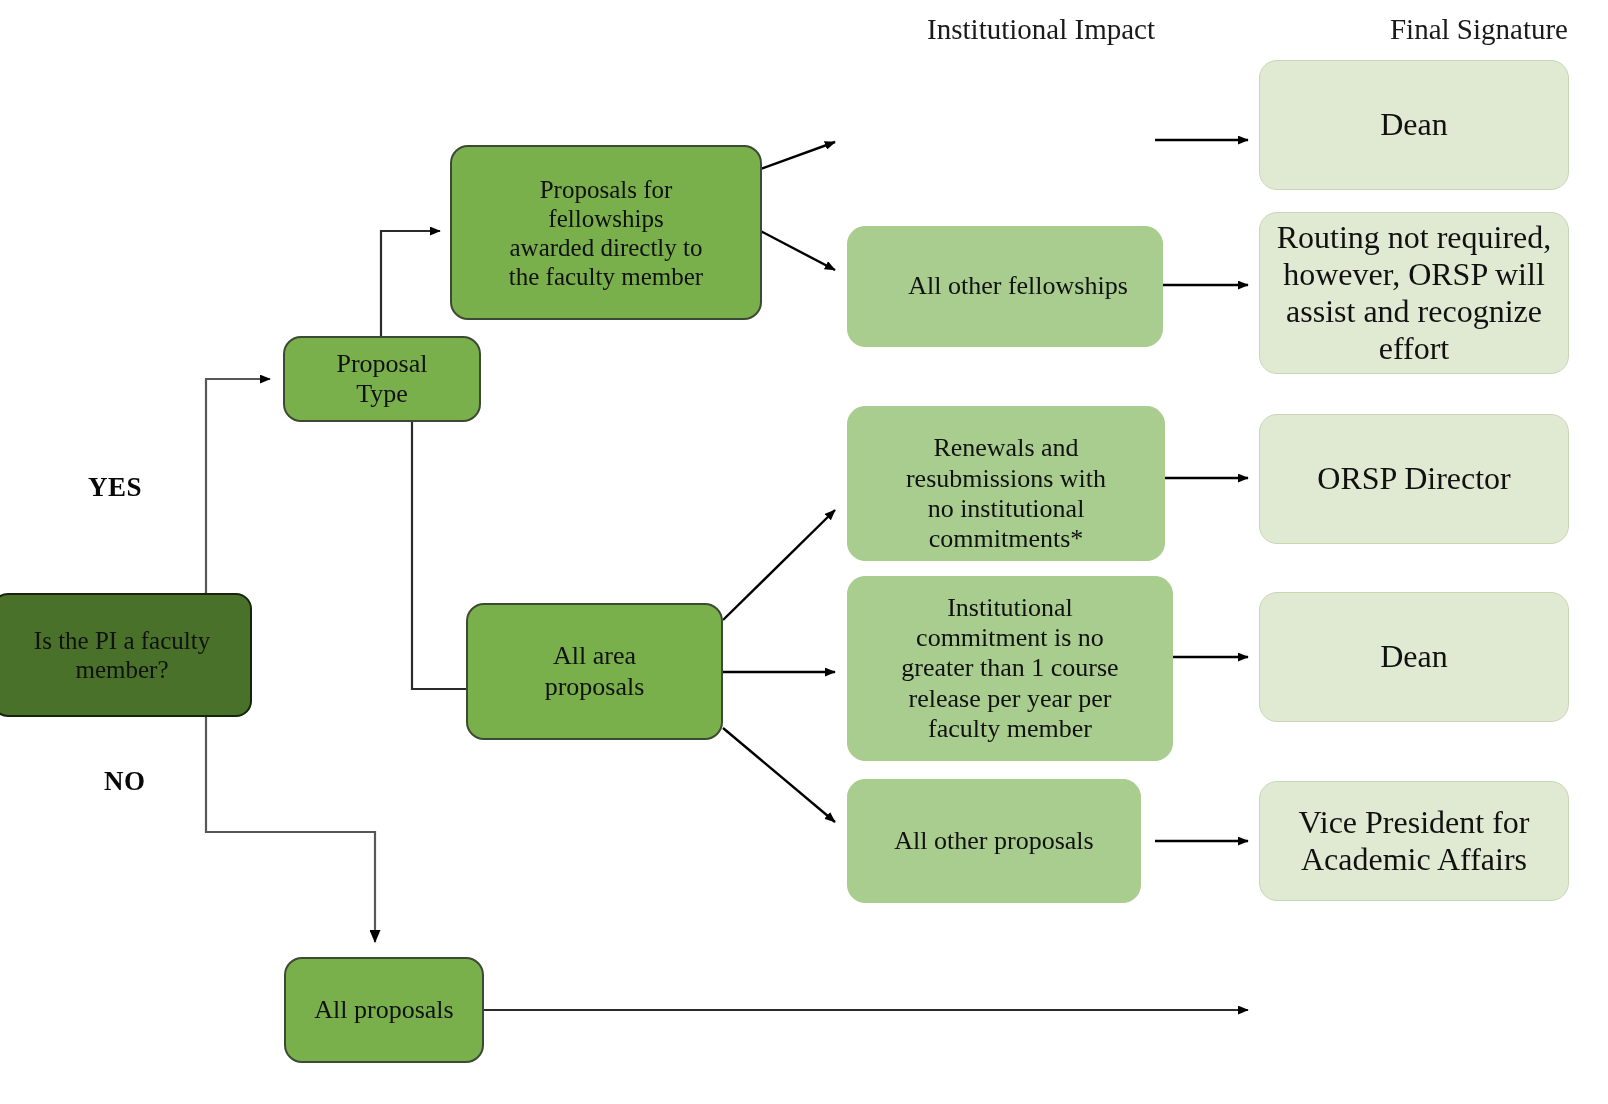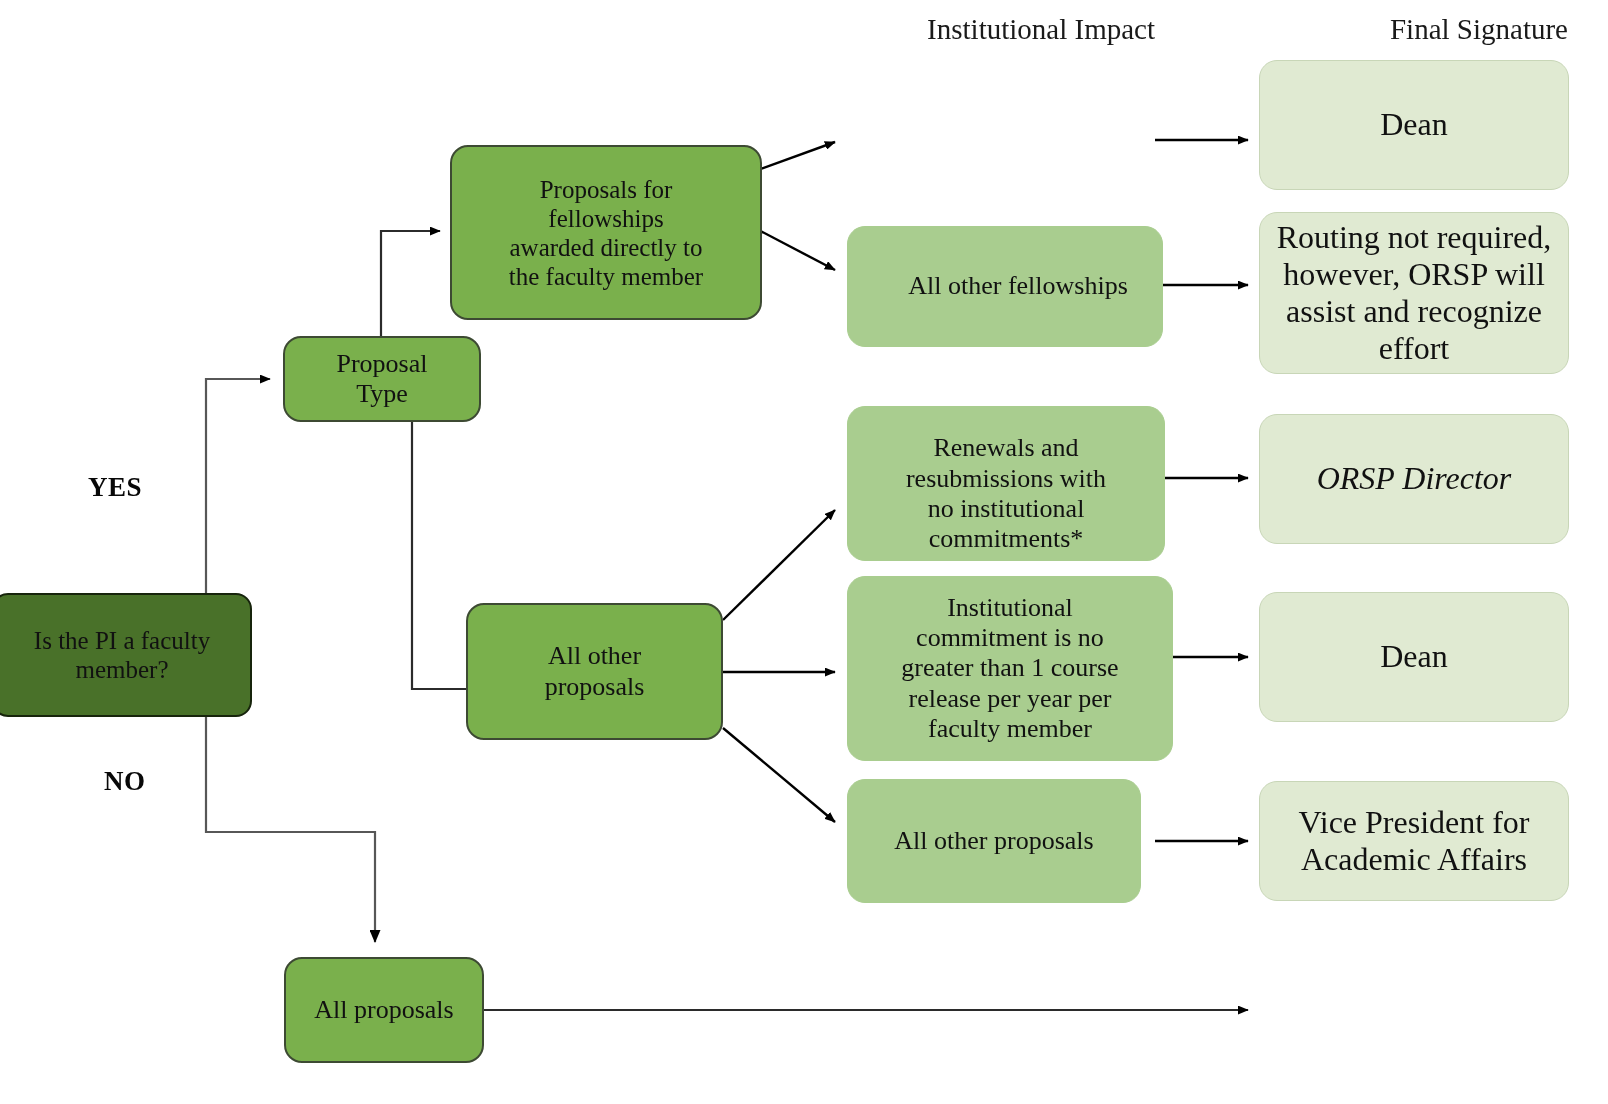--- a/index.html
+++ b/index.html
@@ -154,21 +154,21 @@
   </div>
 
   <div class="node n-stage" style="left:450px; top:108px; width:312px; height:175px; font-size:25px;margin-top:37px;">
     <span class="txt">Proposals for
 fellowships
 awarded directly to
 the faculty member</span>
   </div>
 
   <div class="node n-stage" style="left:466px; top:603px; width:257px; height:137px;">
-    <span class="txt">All other
+    <span class="txt">All area
 proposals</span>
   </div>
 
   <div class="node n-stage" style="left:284px; top:957px; width:200px; height:106px;">
     <span class="txt">All proposals</span>
   </div>
 
 
   <div class="node n-impact" style="left:847px; top:226px; width:316px; height:121px;padding-left:40px;">
     <span class="txt">All other fellowships</span>
@@ -197,21 +197,21 @@
     <span class="txt">Dean</span>
   </div>
 
   <div class="node n-sign" style="left:1259px; top:212px; width:310px; height:162px;">
     <span class="txt">Routing not required,
 however, ORSP will
 assist and recognize
 effort</span>
   </div>
 
-  <div class="node n-sign" style="left:1259px; top:414px; width:310px; height:130px;font-style:italic;">
+  <div class="node n-sign" style="left:1259px; top:414px; width:310px; height:130px;">
     <span class="txt">ORSP Director</span>
   </div>
 
   <div class="node n-sign" style="left:1259px; top:592px; width:310px; height:130px;">
     <span class="txt">Dean</span>
   </div>
 
   <div class="node n-sign" style="left:1259px; top:781px; width:310px; height:120px;">
     <span class="txt">Vice President for
 Academic Affairs</span>

